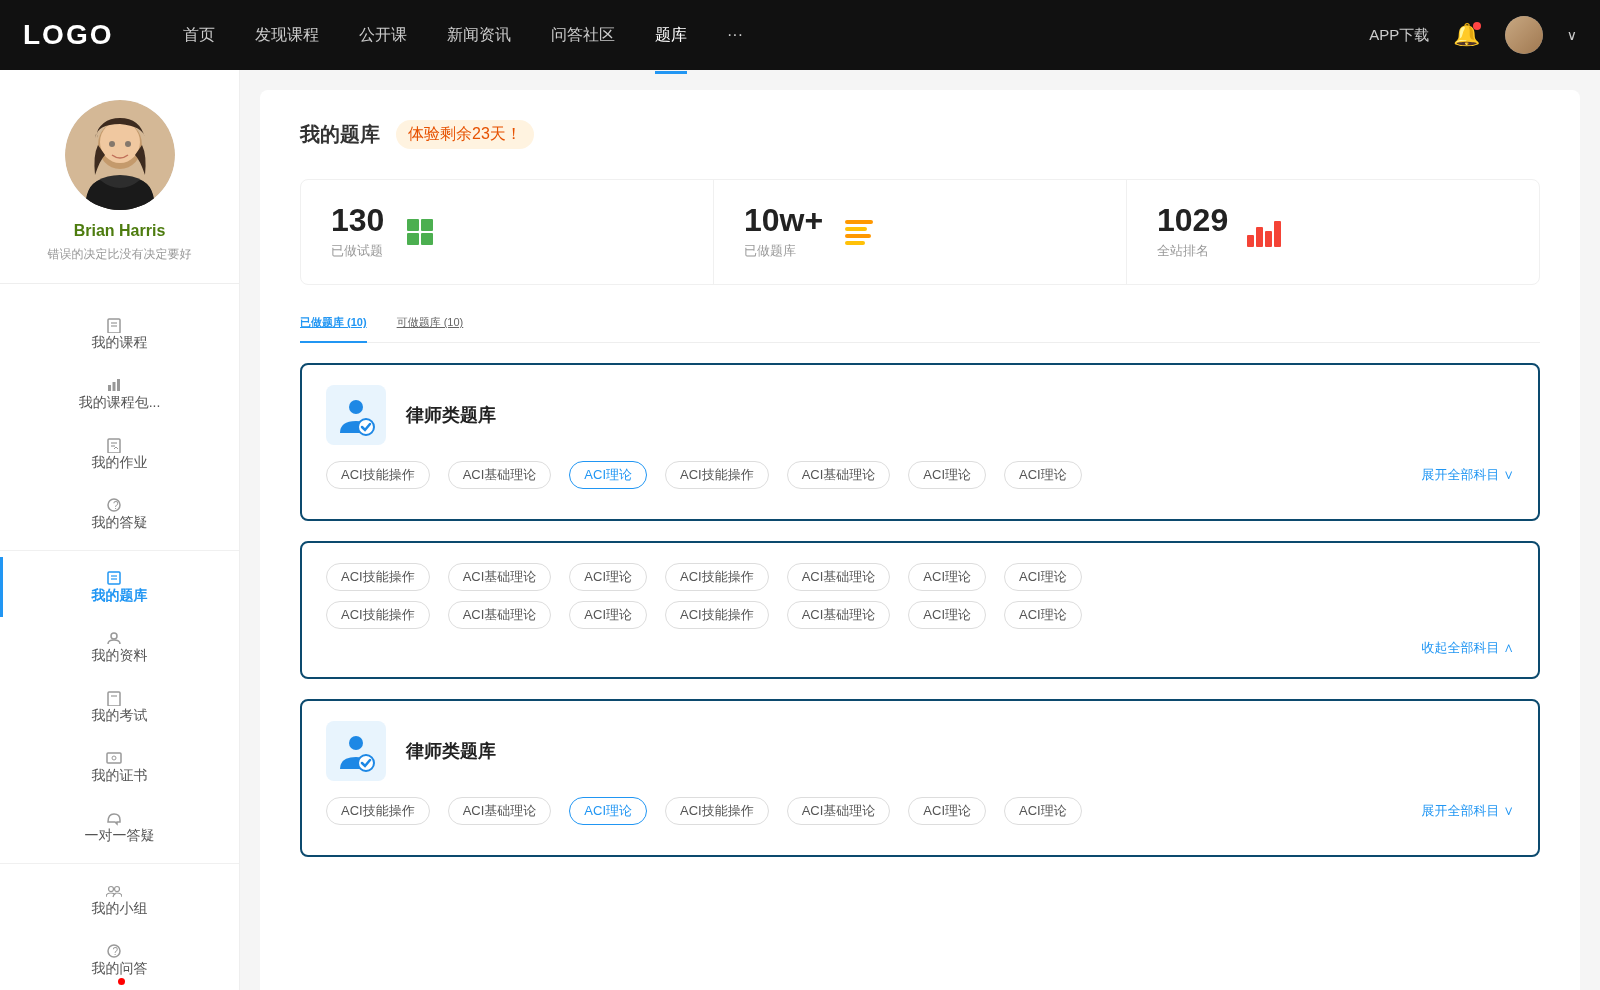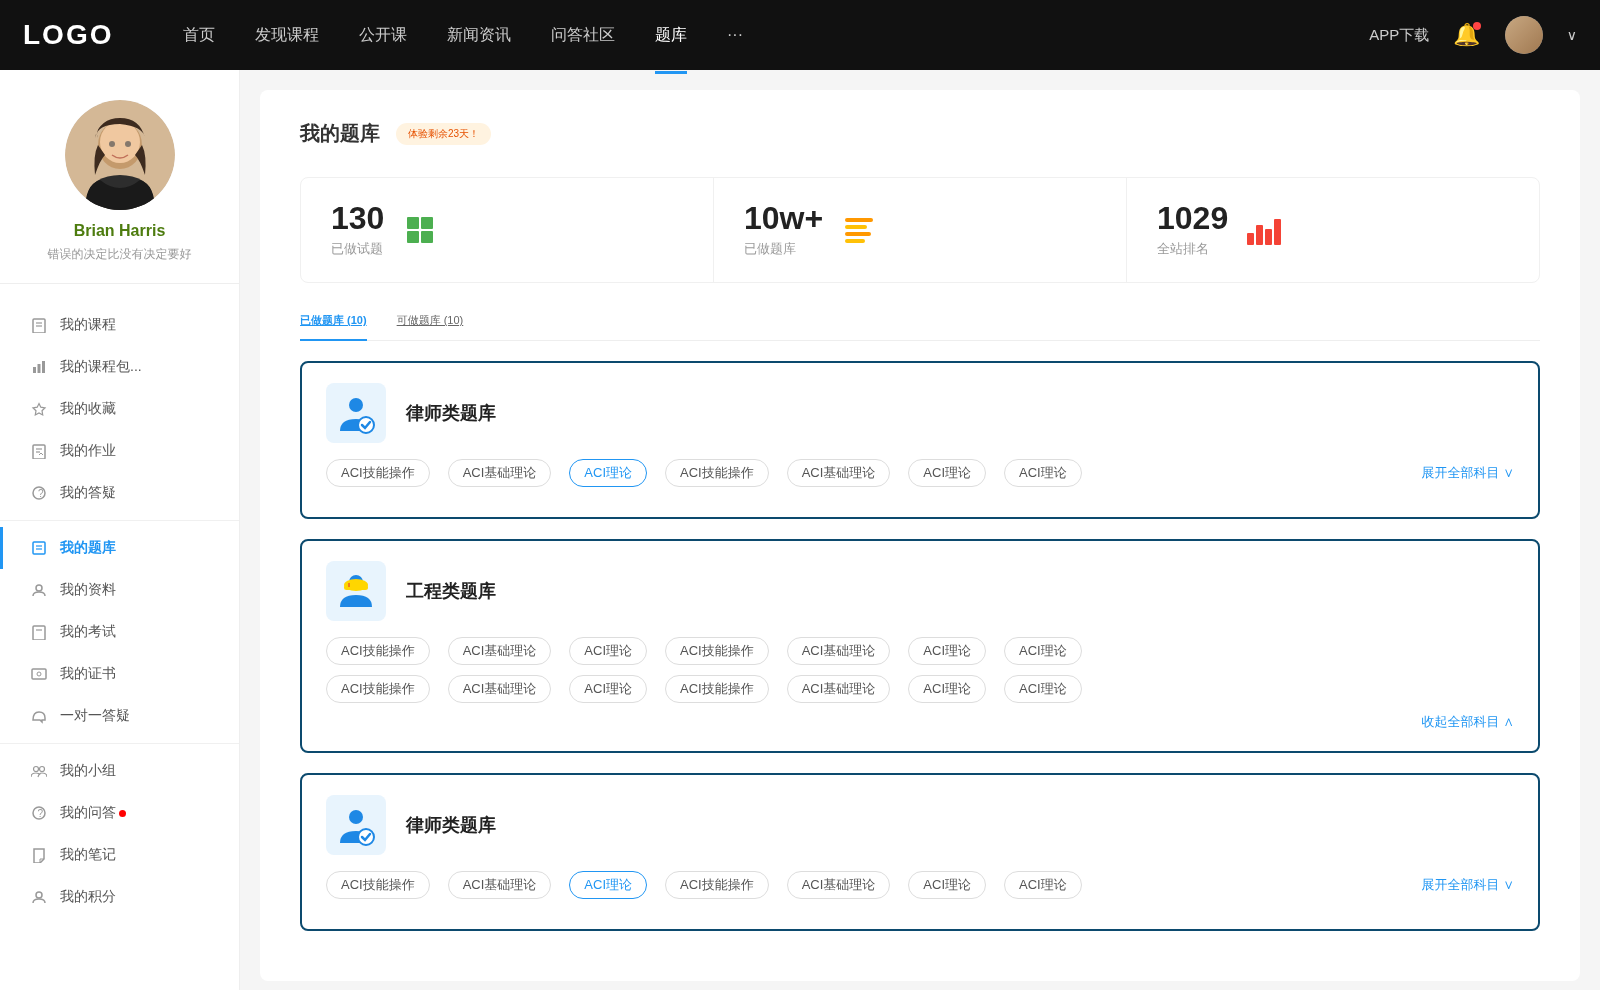--- a/index.html
+++ b/index.html
@@ -139,20 +139,21 @@
       padding: 10px 0;
     }
     .sidebar-item {
       display: flex;
       align-items: center;
       padding: 12px 30px;
       cursor: pointer;
       color: #555;
       font-size: 14px;
       position: relative;
+      flex-direction: column;
     }
     .sidebar-item.active {
       color: #2196f3;
       font-weight: 600;
     }
     .sidebar-item.active::before {
       content: '';
       position: absolute;
       left: 0; top: 0; bottom: 0;
       width: 3px;
@@ -195,21 +196,21 @@
       margin-bottom: 30px;
     }
     .page-title-text {
       font-size: 20px;
       font-weight: 600;
       color: #333;
     }
     .trial-badge {
       background: #fff3e0;
       color: #e65100;
-      font-size: 10px;
+      font-size: 16px;
       padding: 4px 12px;
       border-radius: 20px;
       font-weight: 500;
     }
 
     
     .stats-row {
       display: flex;
       gap: 0;
       margin-bottom: 30px;
@@ -424,28 +425,20 @@
               <rect x="2" y="8" width="3" height="6" fill="#999"></rect>
               <rect x="6.5" y="5" width="3" height="9" fill="#999"></rect>
               <rect x="11" y="2" width="3" height="12" fill="#999"></rect>
             </svg>
         </span>
         <span>我的课程包...</span>
       </div>
       <div class="sidebar-item">
         <span class="sidebar-icon">
           <svg width="16" height="16" viewBox="0 0 16 16" fill="none">
-              <path d="M8 2.5L9.8 6.2L14 6.8L11 9.7L11.7 14L8 12L4.3 14L5 9.7L2 6.8L6.2 6.2Z" stroke="#999" stroke-width="1.2" fill="none"></path>
-            </svg>
-        </span>
-        <span>我的收藏</span>
-      </div>
-      <div class="sidebar-item">
-        <span class="sidebar-icon">
-          <svg width="16" height="16" viewBox="0 0 16 16" fill="none">
               <rect x="2" y="2" width="12" height="14" rx="1" stroke="#999" stroke-width="1.5"></rect>
               <line x1="5" y1="6" x2="11" y2="6" stroke="#999" stroke-width="1.2"></line>
               <line x1="5" y1="9" x2="9" y2="9" stroke="#999" stroke-width="1.2"></line>
               <path d="M8 12 L10 10 L12 12" stroke="#999" stroke-width="1"></path>
             </svg>
         </span>
         <span>我的作业</span>
       </div>
       <div class="sidebar-item">
         <span class="sidebar-icon">
@@ -620,33 +613,20 @@
         <span class="tag active-tag">ACI理论</span>
         <span class="tag">ACI技能操作</span>
         <span class="tag">ACI基础理论</span>
         <span class="tag">ACI理论</span>
         <span class="tag">ACI理论</span>
         <span class="expand-link">展开全部科目 ∨</span>
       </div>
     </div>
 
     <div class="qbank-item">
-      <div class="qbank-header">
-        <div class="qbank-icon-circle">
-          <svg width="44" height="44" viewBox="0 0 44 44" xmlns="http://www.w3.org/2000/svg">
-            <circle cx="22" cy="13" r="7" fill="#1e88e5"></circle>
-            <path d="M6 38 Q6 26 22 26 Q38 26 38 38Z" fill="#1e88e5"></path>
-
-            <rect x="10" y="16" width="24" height="5" rx="2.5" fill="#ffd600"></rect>
-            <ellipse cx="22" cy="16" rx="12" ry="6" fill="#ffd600"></ellipse>
-            <rect x="14" y="14" width="2" height="4" fill="#f57f17"></rect>
-          </svg>
-        </div>
-        <div class="qbank-title">工程类题库</div>
-      </div>
 
       <div class="qbank-tags-row">
         <span class="tag">ACI技能操作</span>
         <span class="tag">ACI基础理论</span>
         <span class="tag">ACI理论</span>
         <span class="tag">ACI技能操作</span>
         <span class="tag">ACI基础理论</span>
         <span class="tag">ACI理论</span>
         <span class="tag">ACI理论</span>
       </div>

